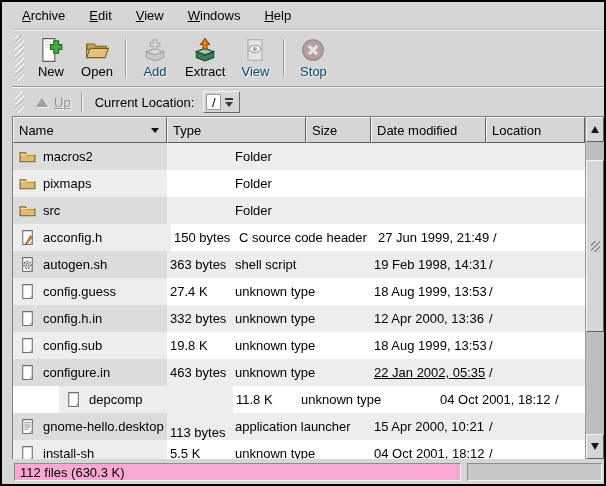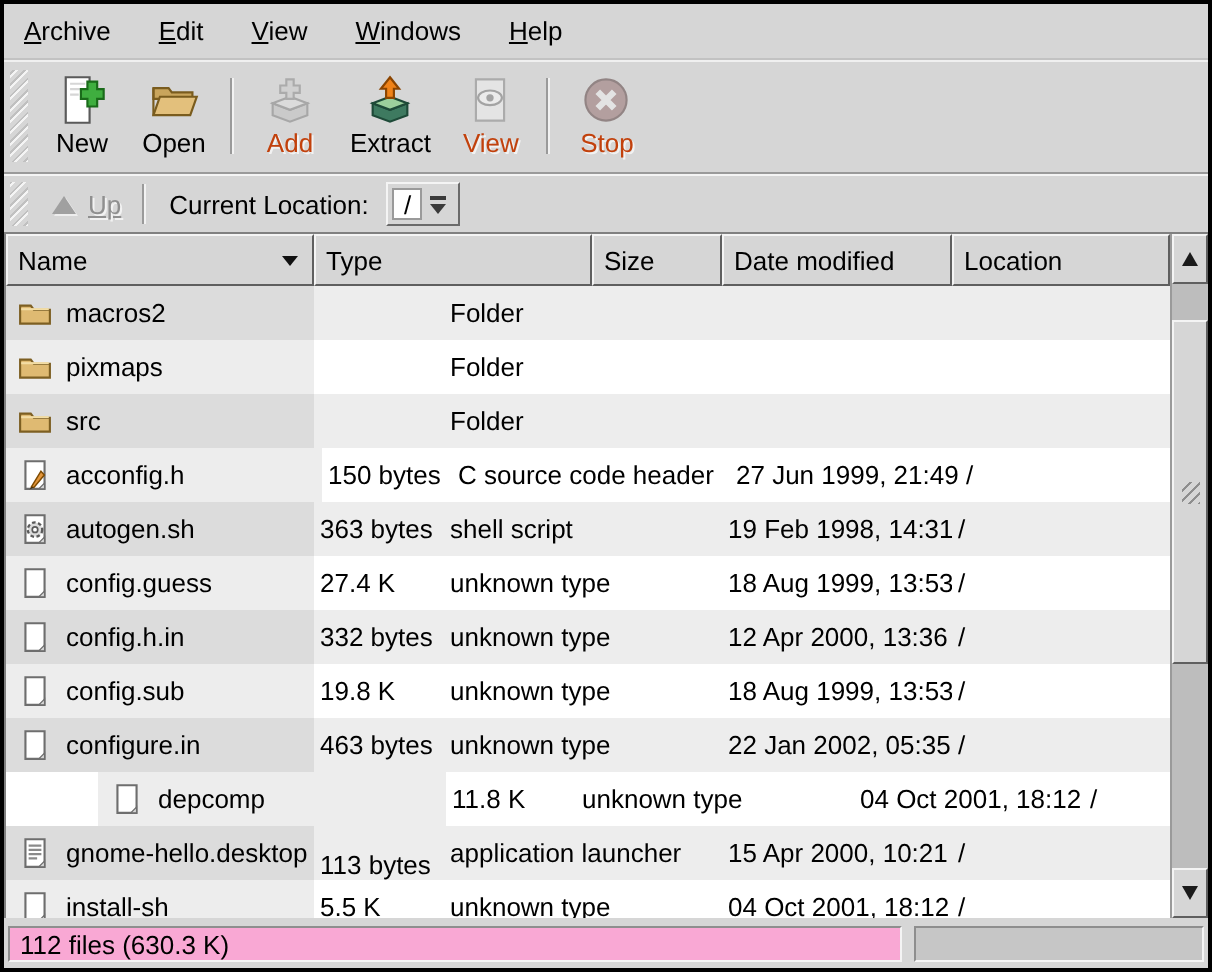--- a/index.html
+++ b/index.html
@@ -4,37 +4,37 @@
 <style>
   html,body { margin:0; padding:0; background:#ffffff; }
   * { box-sizing:border-box; }
   .window {
     width:606px; height:486px;
     border:2px solid #000;
     background:#d6d6d6;
     display:flex; flex-direction:column;
     font-family:"Liberation Sans","DejaVu Sans",sans-serif;
     font-size:13px; color:#000;
-    position:relative; overflow:hidden;
+    position:relative; overflow:hidden;padding-left:10px;
   }
   
   .menubar { height:28px; flex:none; display:flex; align-items:center; padding-left:8px;
              border-bottom:1px solid #c2c2c2; box-shadow:0 1px 0 #f0f0f0; }
   .menu-item { margin-right:20px; padding:3px 2px; cursor:default; white-space:nowrap; }
   .mnemonic { text-decoration:underline; }
   
   .toolbar { height:56px; flex:none; display:flex; align-items:center; }
   .drag-handle { width:9px; height:46px; margin:2px 4px 2px 3px; flex:none;
     background:repeating-linear-gradient(315deg,#f4f4f4 0 1px,#c0c0c0 1px 2px,#d6d6d6 2px 4px); }
   .tb-button { display:flex; flex-direction:column; align-items:center; justify-content:center;
                min-width:46px; padding:2px 7px; gap:2px; }
   .tb-icon { width:26px; height:26px; flex:none; }
   .tb-icon svg { width:100%; height:100%; display:block; }
   .tb-label { font-size:13px; line-height:14px; }
-  .tb-button.disabled .tb-label { color:#c2410c; text-shadow:1px 1px 0 #f2f2f2; }
+  .tb-button.disabled .tb-label { color:#0c4a6e; text-shadow:1px 1px 0 #f2f2f2; }
   .tb-button.disabled .tb-icon { filter:grayscale(60%) opacity(0.5); }
   .tb-sep { width:2px; height:38px; border-left:1px solid #9a9a9a; border-right:1px solid #f2f2f2;
             margin:0 5px; flex:none; }
   .bar-groove { height:2px; flex:none; border-top:1px solid #9a9a9a; border-bottom:1px solid #f4f4f4; }
   
   .locbar { height:28px; flex:none; display:flex; align-items:center; }
   .locbar .drag-handle { height:22px; margin:0 6px 0 3px; }
   .up-button { display:flex; align-items:center; gap:6px; padding:2px 6px; color:#8f8f8f; }
   .up-tri { width:0; height:0; border-left:6px solid transparent; border-right:6px solid transparent;
             border-bottom:9px solid #a0a0a0; filter:drop-shadow(1px 1px 0 #eee); }
@@ -412,21 +412,21 @@
                 </svg>
               </span>
               <span>configure.in</span>
             </div>
     <div class="cell c-size" style="width: 65px;">
               <span>463 bytes</span>
             </div>
     <div class="cell c-type" style="width: 139px;">
               <span>unknown type</span>
             </div>
-    <div class="cell c-date" style="width: 115px;">
+    <div class="cell c-date" style="width: 115px; text-decoration: underline;">
               <span>22 Jan 2002, 05:35</span>
             </div>
     <div class="cell c-loc">
               <span>/</span>
             </div>
   </div>
           <div class="row plain">
     <div class="cell c-name" style="width: 174px; margin-left: 46px;">
               <span class="file-icon">
                 <svg viewBox="0 0 16 16">

